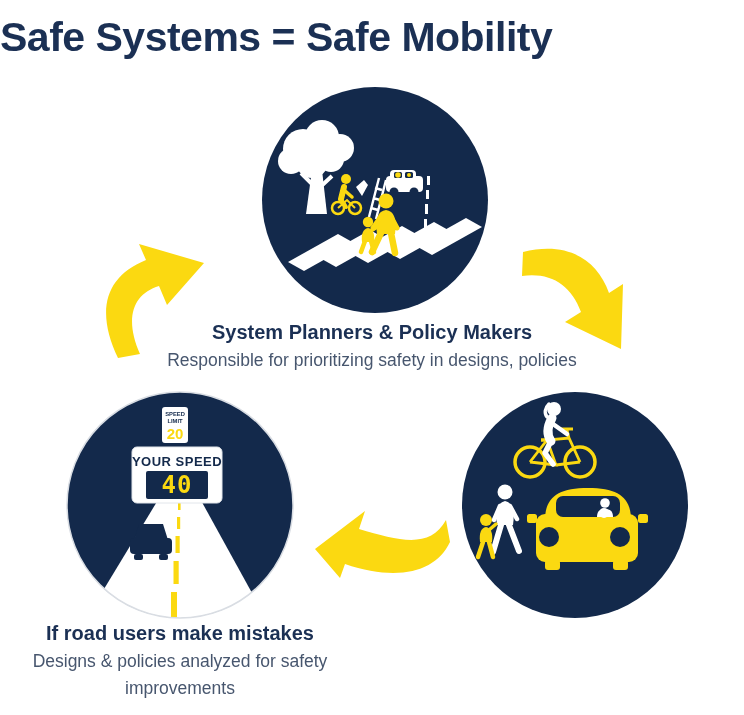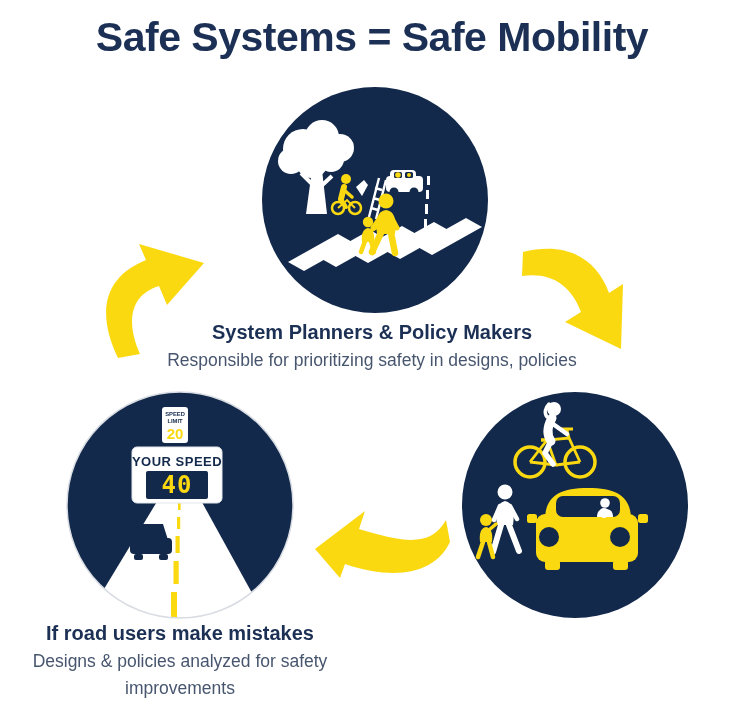--- a/index.html
+++ b/index.html
@@ -1,21 +1,21 @@
 <!DOCTYPE html>
 <html style="--navy: #13294B; --yellow: #FBD911; --title: #1B3054; --muted: #47566E; --circle-border: #D9DDE3;"><head>
 <meta charset="utf-8">
 <style>
   html,body{margin:0;padding:0;background:#ffffff;}
   .stage{
     position:relative;width:744px;height:715px;background:#fff;overflow:hidden;
     font-family:"Liberation Sans",sans-serif;
   }
   .title{
-    position:absolute;top:14px;left:0;right:0;margin:0;text-align:center;
+    position:absolute;top:14px;left:0;right:0;margin:0;
     font-size:41px;font-weight:bold;letter-spacing:-0.5px;color:var(--title,#1B3054);
   }
   .art{position:absolute;left:0;top:0;}
   .node-label{position:absolute;text-align:center;}
   .node-label .head{font-size:20px;font-weight:bold;color:var(--title,#1B3054);line-height:1.2;}
   .node-label .desc{font-size:17.5px;font-weight:normal;color:var(--muted,#47566E);line-height:1.55;margin-top:3px;}
   .lbl-planners{top:320px;left:0;right:0;}
   .lbl-mistakes{top:621px;left:30px;width:300px;}
   .lbl-users{top:621px;left:425px;width:300px;}
   

